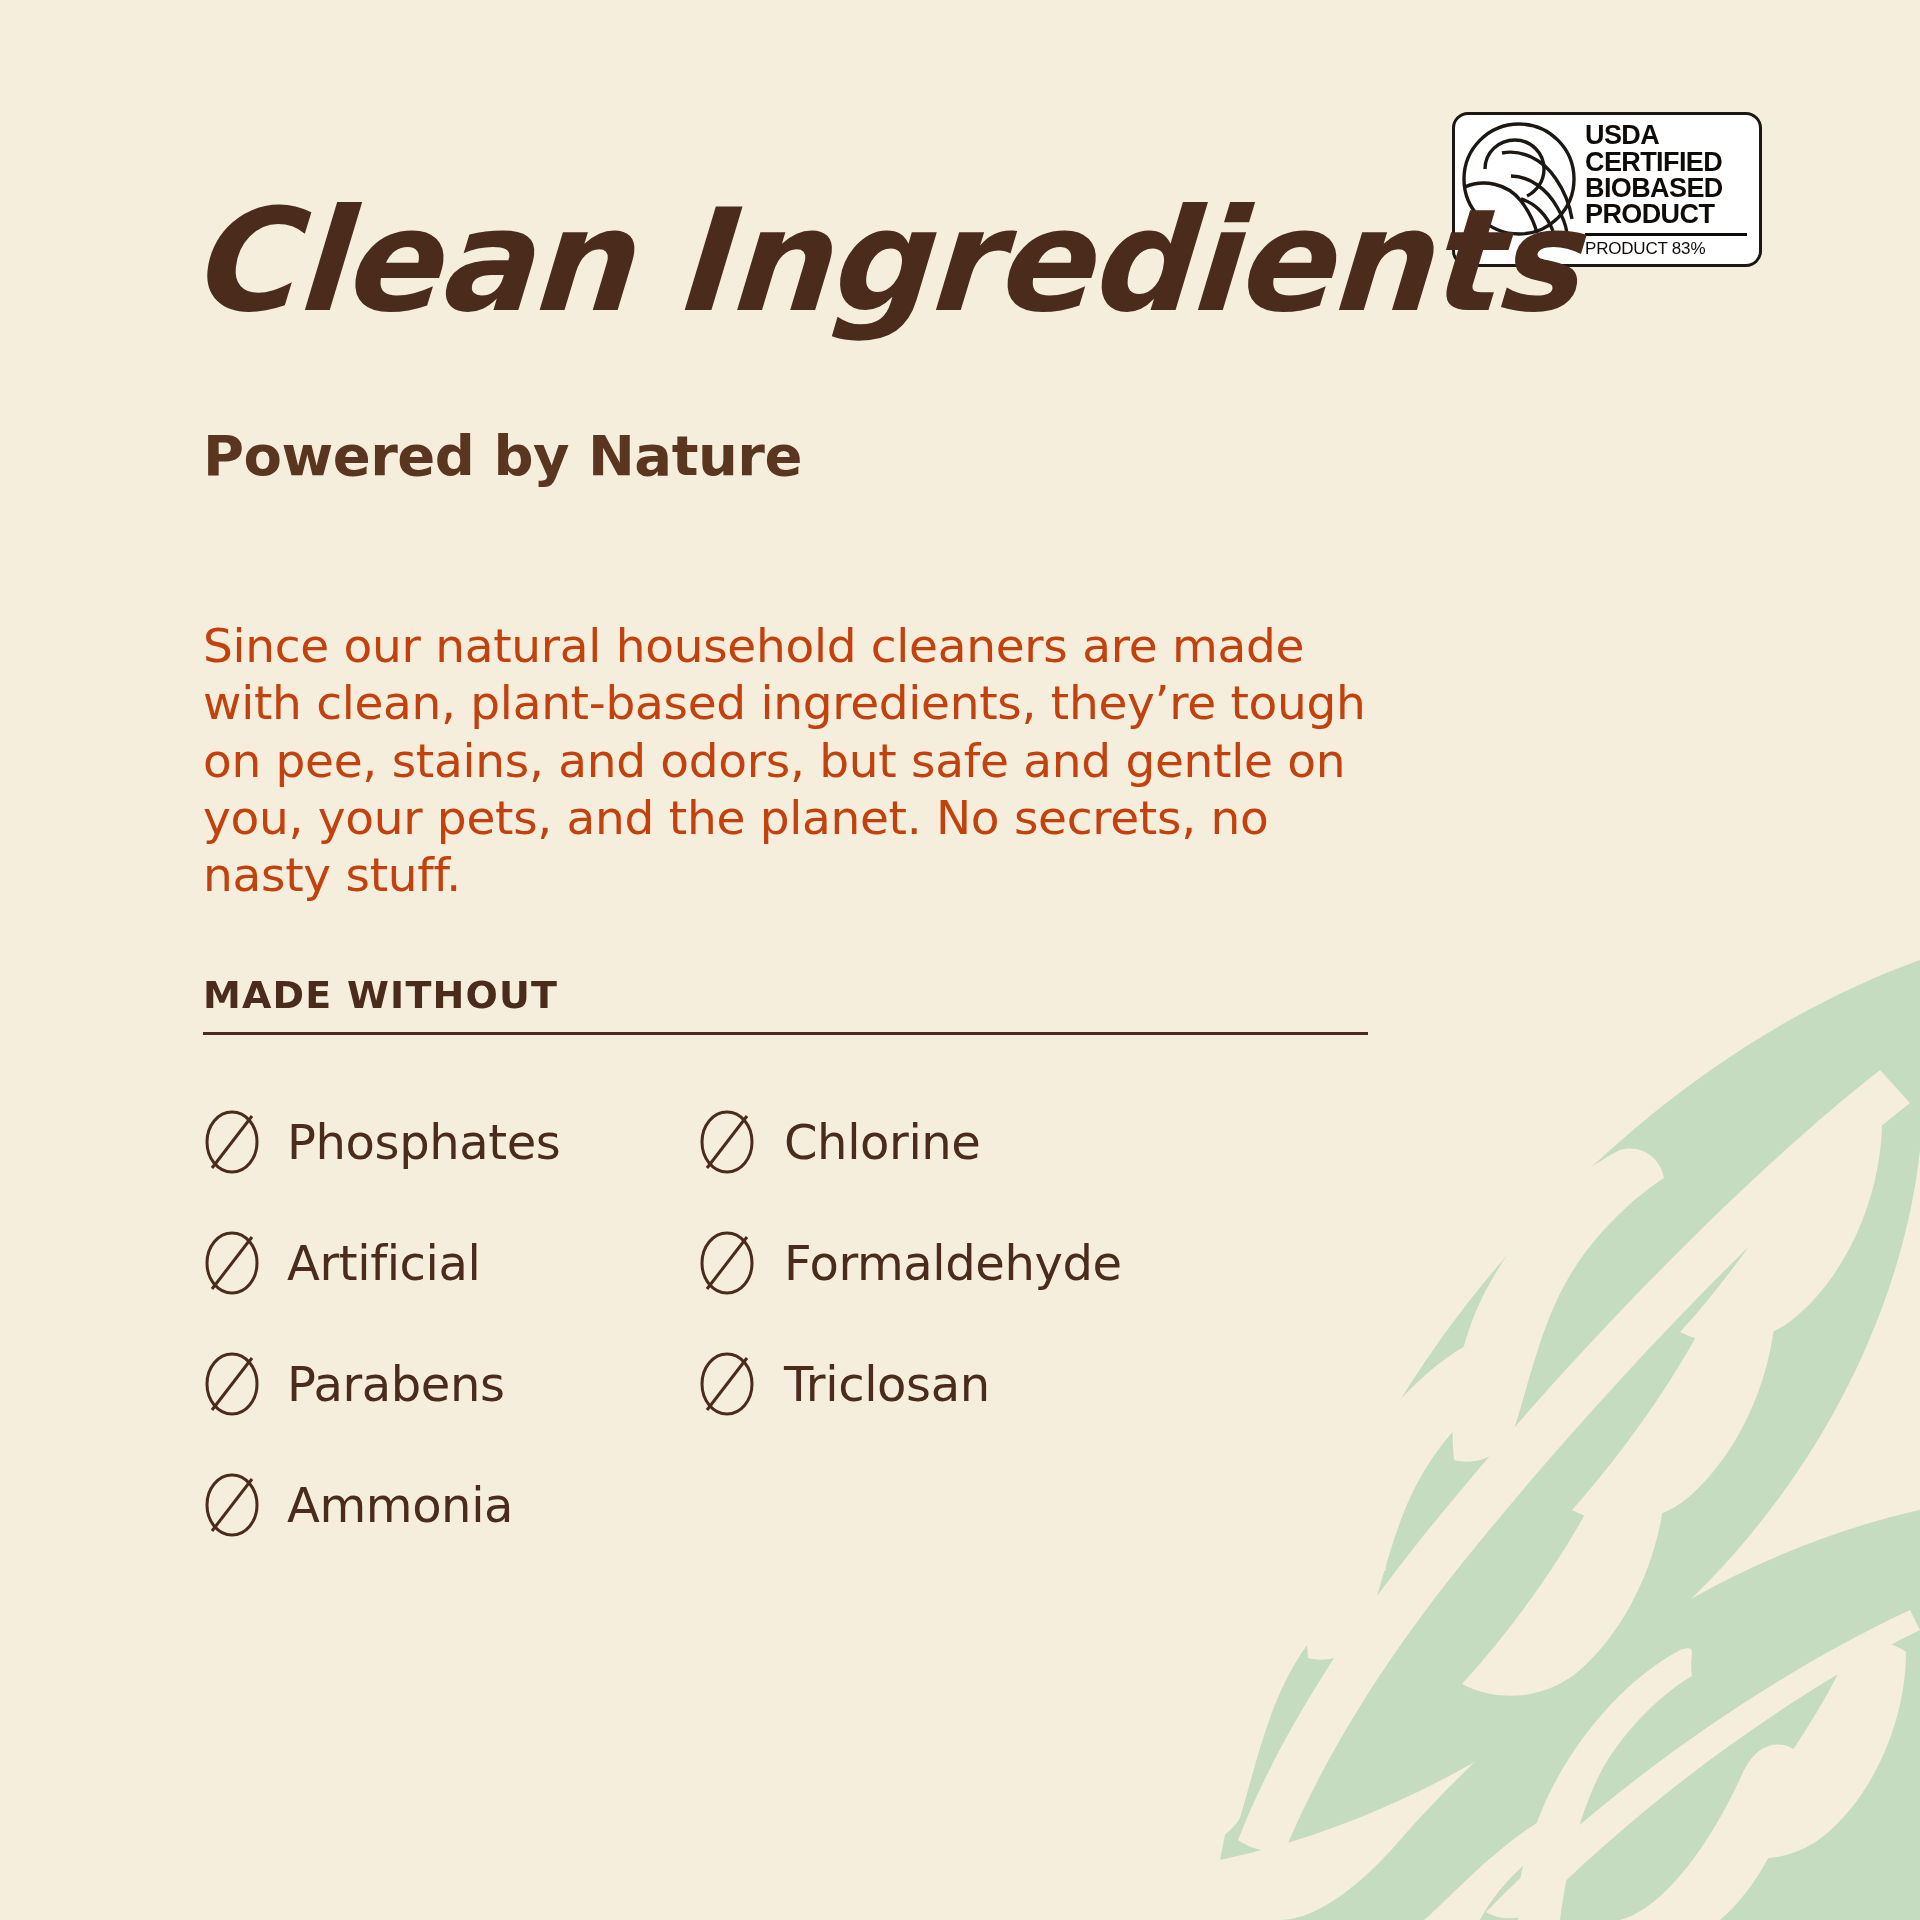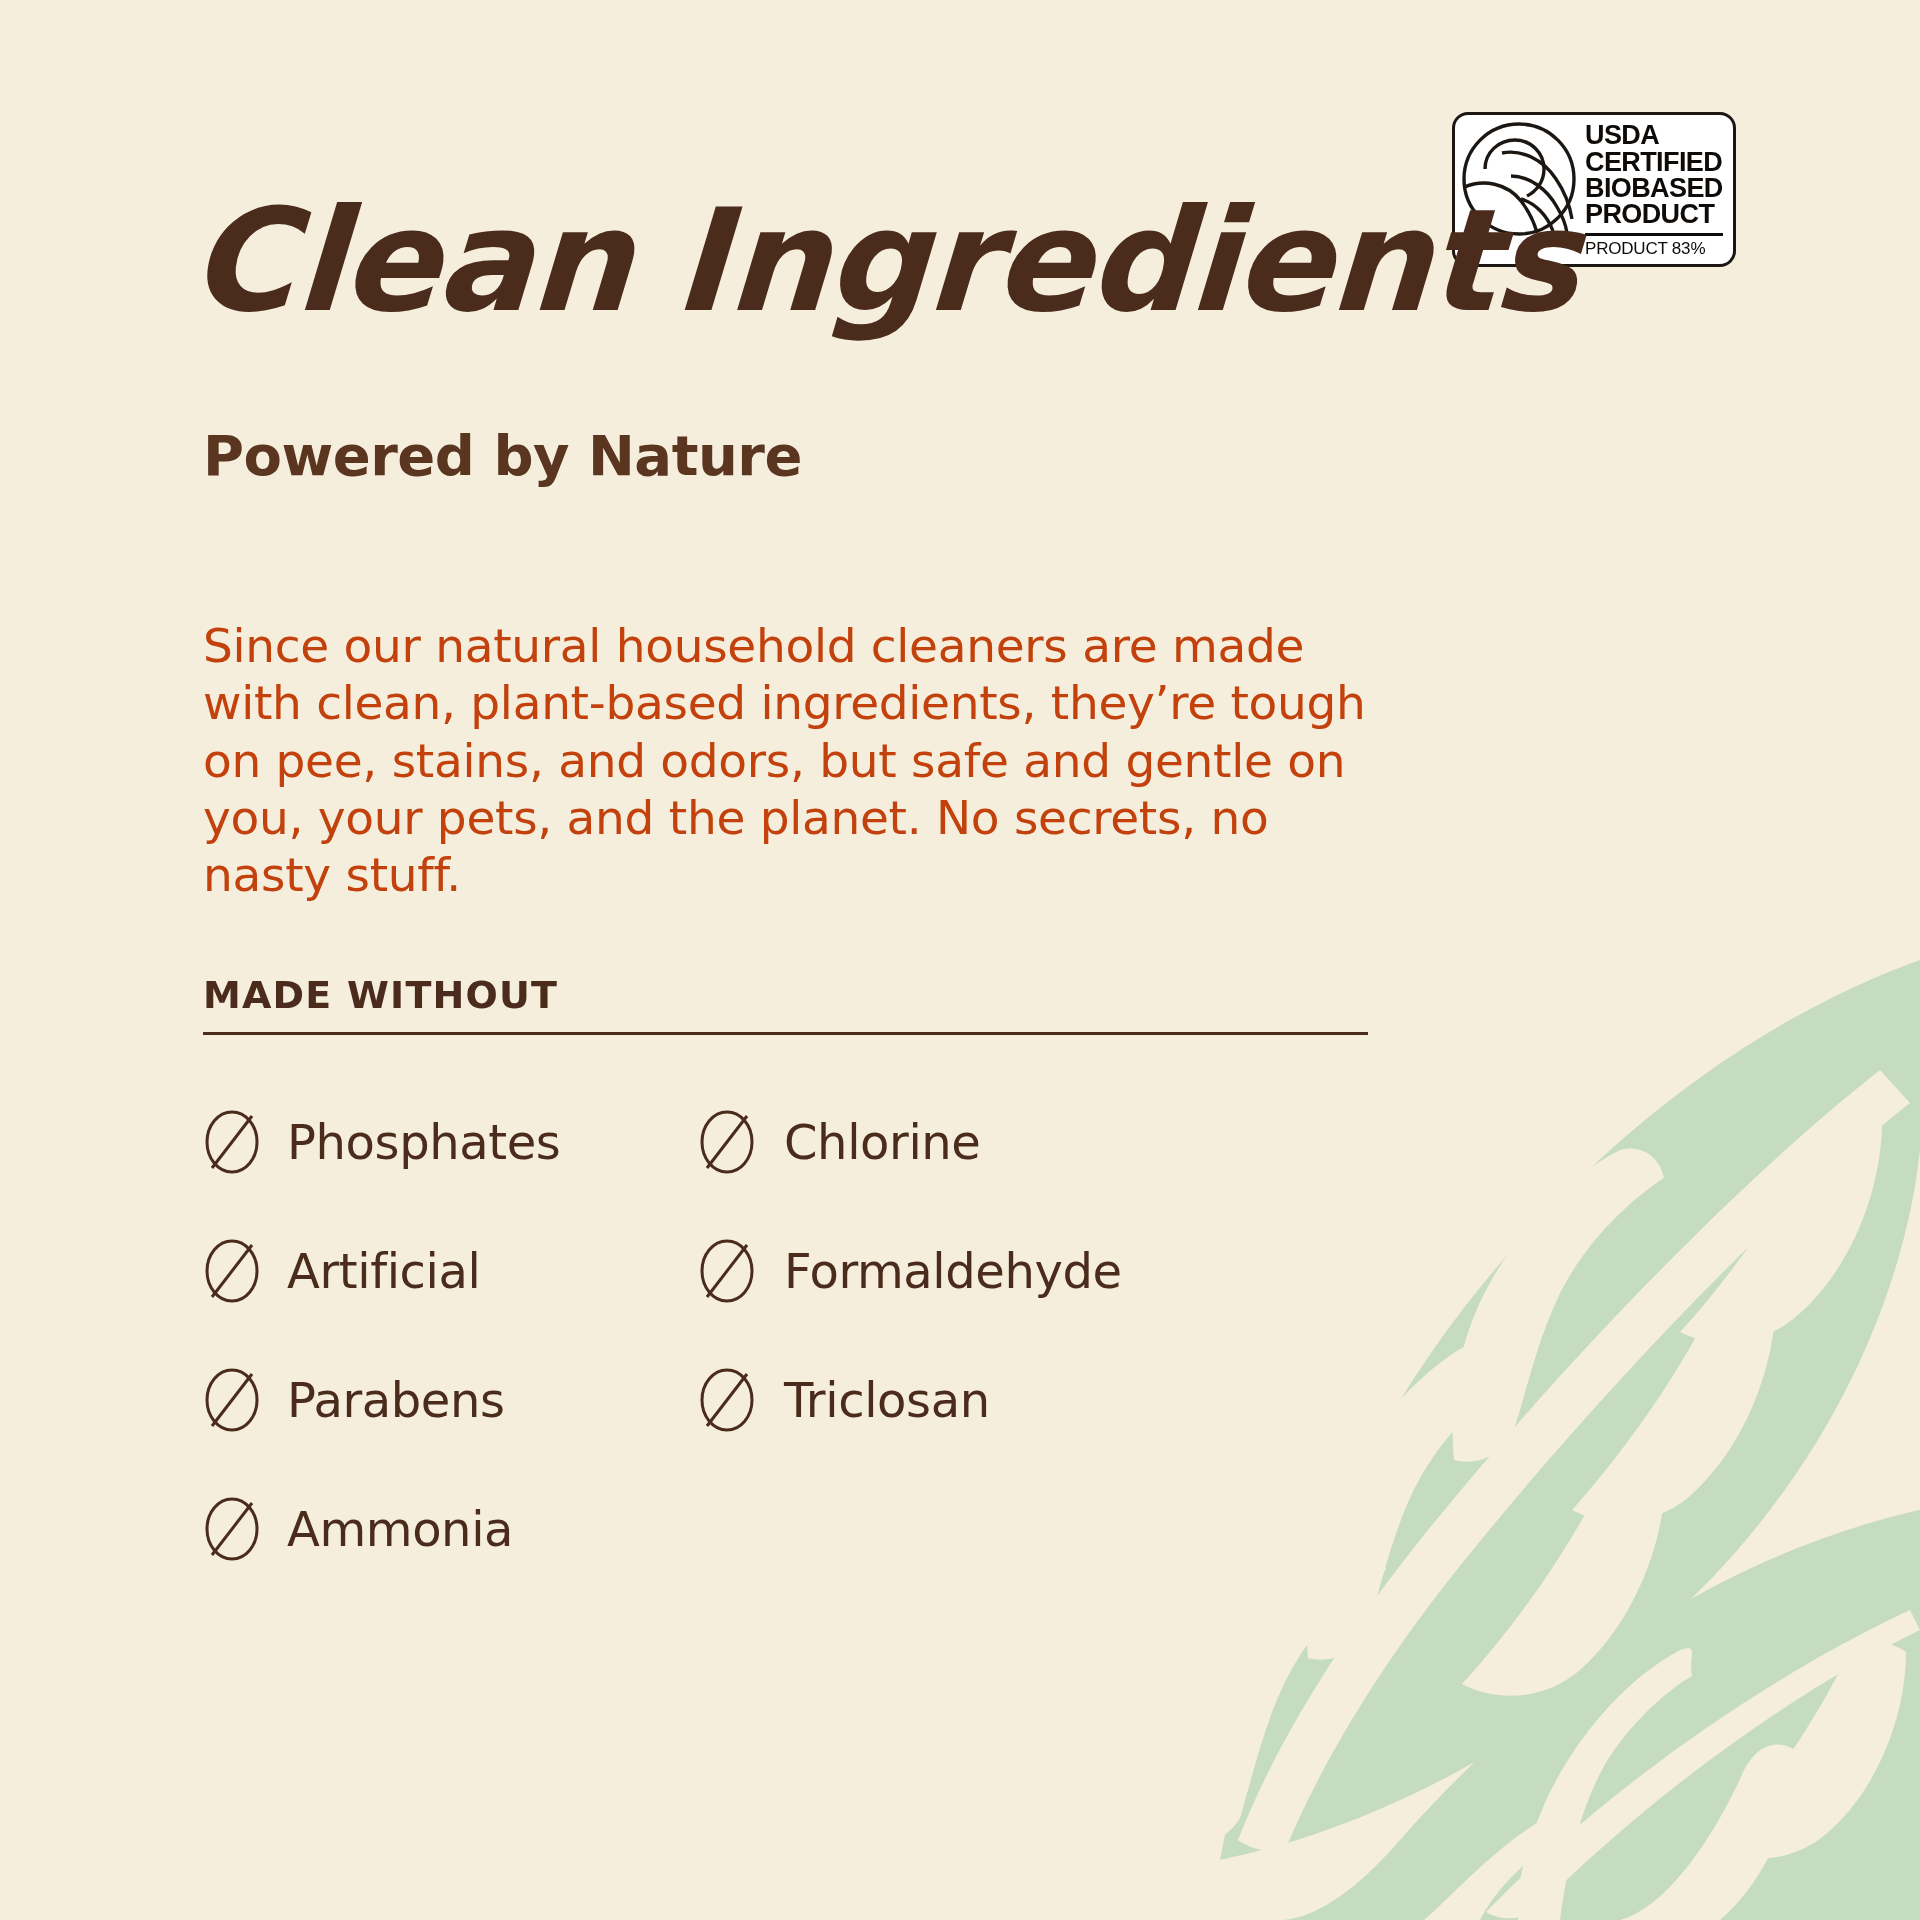--- a/index.html
+++ b/index.html
@@ -11,21 +11,21 @@
     position:relative;
   }
   #stage{position:absolute;inset:0;width:1920px;height:1920px;overflow:hidden;}
 
   
   #leaves{position:absolute;right:0;bottom:0;width:1000px;height:1100px;pointer-events:none;}
 
   
   #badge{
     position:absolute;left:1452px;top:112px;
-    width:284px;height:155px;
+    width:310px;height:155px;
     background:#FFFFFF;border:3px solid #1C1712;border-radius:16px;
     display:flex;align-items:stretch;box-sizing:border-box;
     overflow:hidden;
   }
   #badge-mark{width:128px;position:relative;flex:none;}
   #badge-mark svg{position:absolute;left:6px;top:6px;}
   #badge-fp{
     position:absolute;left:92px;top:118px;
     font-size:11px;font-weight:bold;color:#1C1712;
     font-family:"Liberation Sans",sans-serif;letter-spacing:.2px;
@@ -81,21 +81,21 @@
   }
   #mw-rule{
     position:absolute;left:203px;top:1032px;width:1165px;
     border-top:3px solid #4A2B1C;
   }
 
   
   #list{
     position:absolute;left:203px;top:1085px;width:1180px;
     display:grid;grid-template-columns:495px 495px;
-    row-gap:16px;
+    row-gap:8px;
   }
   .item{height:113px;display:flex;align-items:center;}
   .item .ic{width:84px;flex:none;display:flex;align-items:center;}
   .item .lbl{
     font-family:"DejaVu Sans",sans-serif;
     font-size:48px;color:#4A2B1C;letter-spacing:-0.4px;
     line-height:1;white-space:nowrap;
   }
   .col2 .ic{width:86px;}
 </style>

